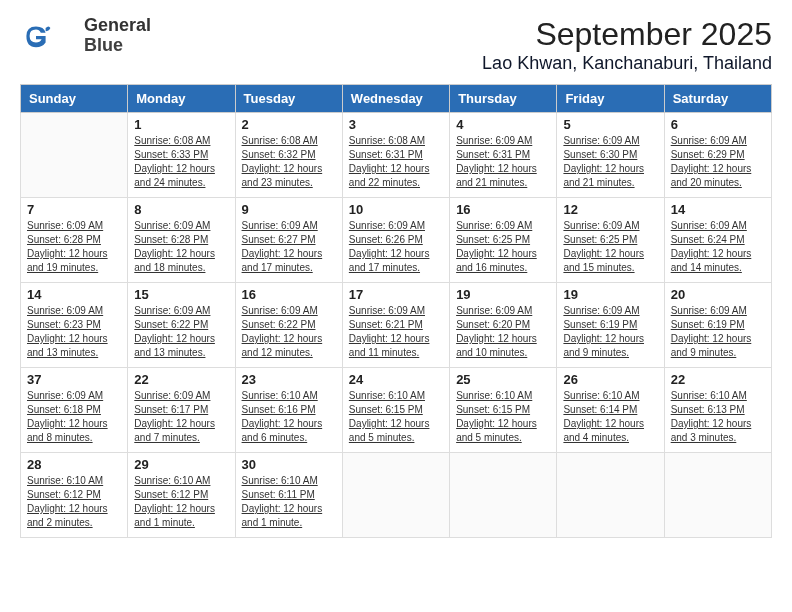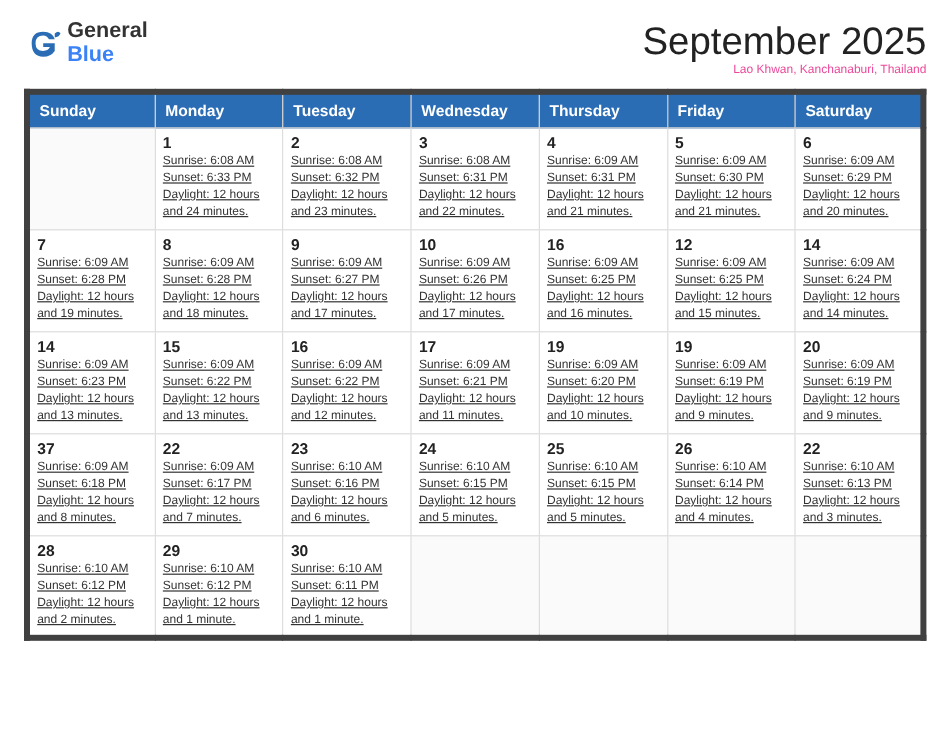--- a/index.html
+++ b/index.html
@@ -18,43 +18,44 @@
     }
     .logo {
       display: flex;
       align-items: center;
       gap: 4px;
     }
     .logo-text {
       font-size: 18px;
       font-weight: bold;
       line-height: 1.1;
+      margin-left: 28px;
     }
     .logo-text .general { color: #333; }
-    .logo-text .blue { color: #3b82f6; }
+    .logo-text .blue { color: #404040; }
     .logo-icon {
       width: 32px;
       height: 32px;
     }
     .title-block {
       text-align: right;
     }
     .month-year {
       font-size: 32px;
       font-weight: normal;
       color: #222;
     }
     .location {
-      font-size: 10px;
-      color: #ec4899;
+      font-size: 18px;
+      color: #0f172a;
     }
     .calendar {
       width: 100%;
       border-collapse: collapse;
-      border: 5px solid #404040;
+      border: 1px solid #404040;
     }
     .calendar th {
       background-color: #2a6db5;
       color: #fff;
       font-size: 13px;
       font-weight: bold;
       padding: 6px 8px;
       text-align: left;
       border: 1px solid #ccc;
     }

